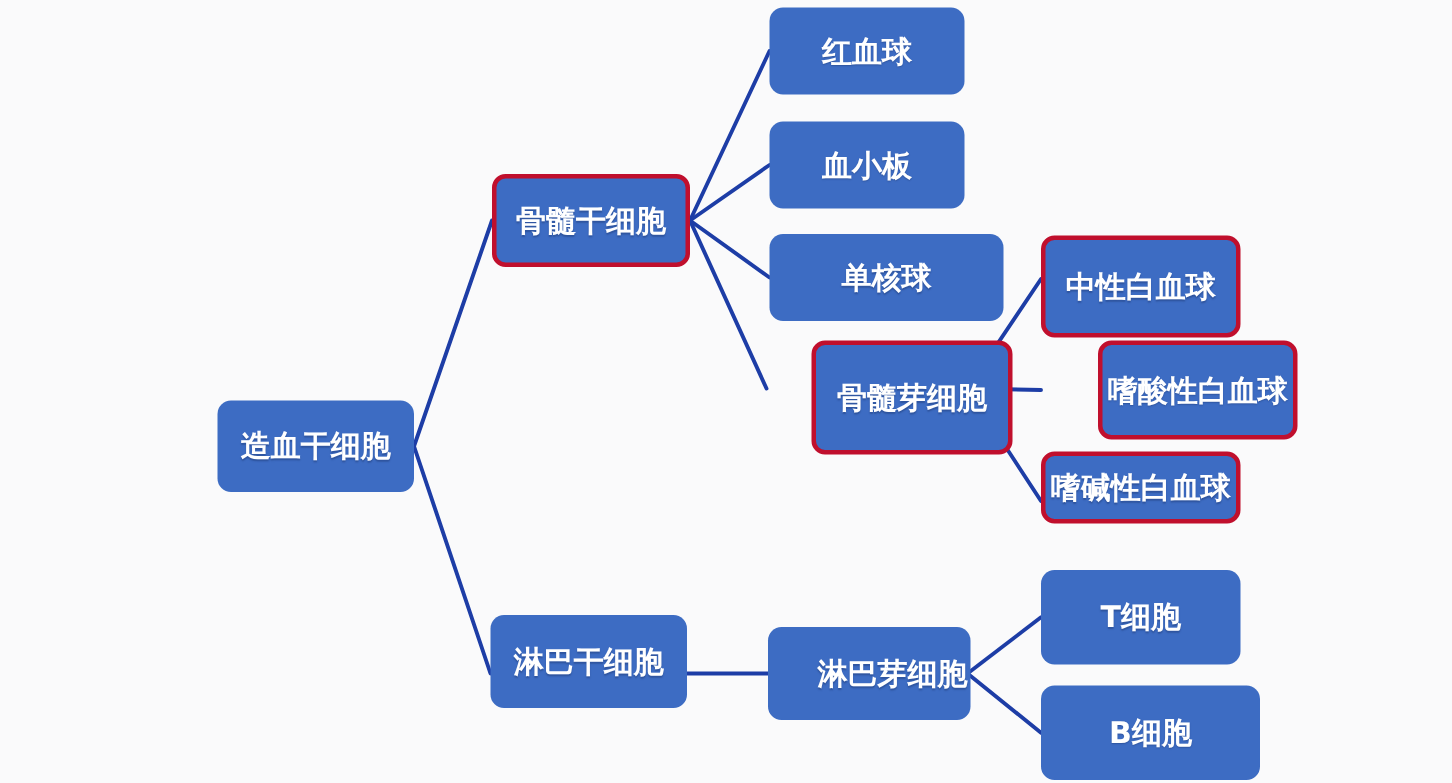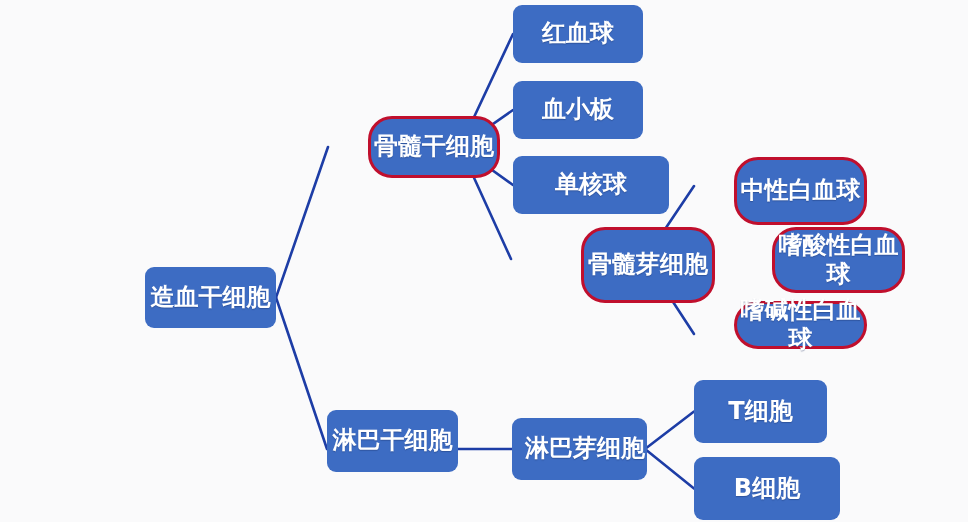--- a/index.html
+++ b/index.html
@@ -22,30 +22,29 @@
     pointer-events:none;
   }
   .node{
     position:absolute;
     box-sizing:border-box;
     background:var(--node-fill);
     border-radius:9px;
     display:flex;align-items:center;justify-content:center;
     text-align:center;
     color:var(--node-text);
-    font-size:24px;
+    font-size:20px;
     font-weight:bold;
     line-height:1.22;
     padding:4px 2px;
     text-shadow:0 1px 1px rgba(20,40,90,0.35);
   }
   .node.highlighted{
     border:3px solid var(--hl-border);
-    border-radius:24px;
-    margin-left:40px;
+    border-radius:9px;
   }
   .lbl{display:inline-block;}
 </style>
 </head>
 <body>
 
 <div class="stage">
   <svg id="edges" viewBox="0 0 968 522">
       <line x1="276" y1="297.5" x2="328" y2="147" stroke="#1d3da6" stroke-width="2.6" stroke-linecap="round"></line>
       <line x1="276" y1="297.5" x2="327" y2="449" stroke="#1d3da6" stroke-width="2.6" stroke-linecap="round"></line>

